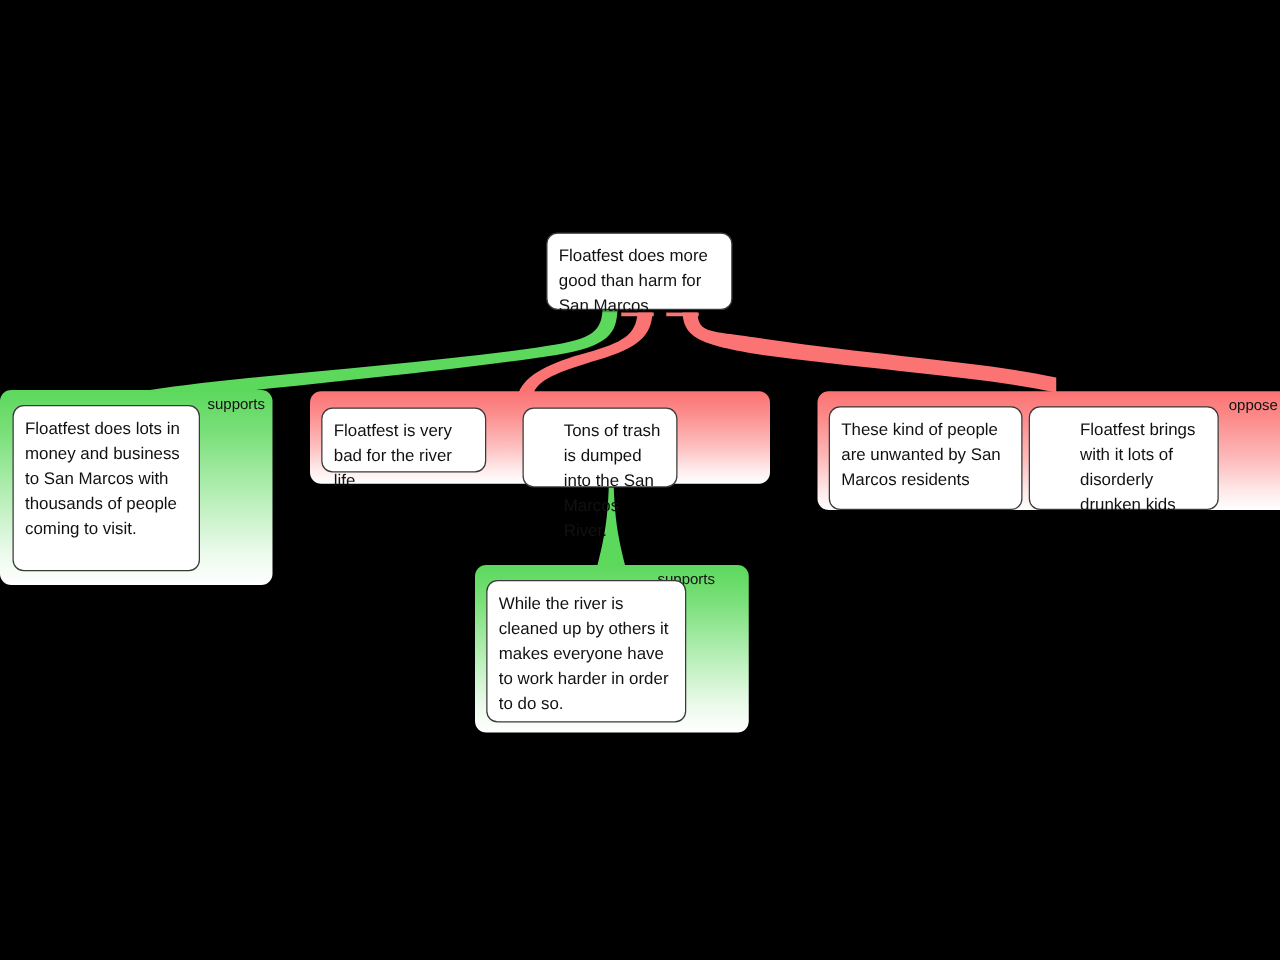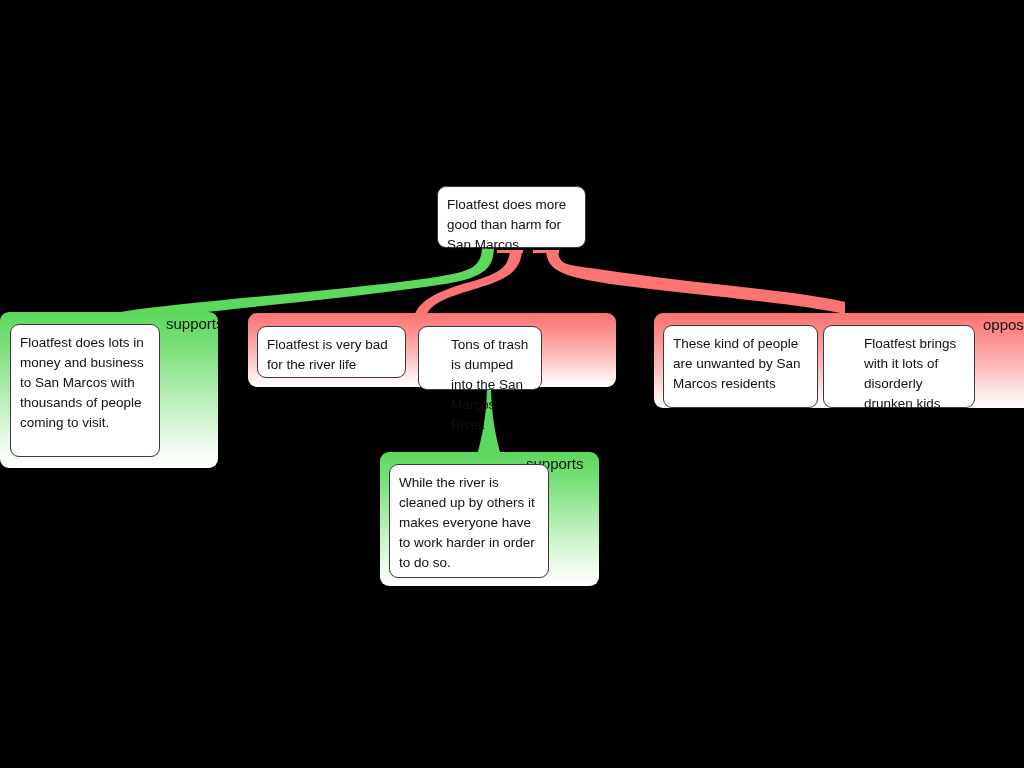--- a/index.html
+++ b/index.html
@@ -44,21 +44,21 @@
   .group.support {
     background: linear-gradient(to bottom, #5cd85c 0%, #7ae07a 22%, #bdf0bd 58%, #ecfaec 84%, #ffffff 100%);
   }
   .group.oppose {
     background: linear-gradient(to bottom, #fb7373 0%, #fc8a8a 22%, #fdbcbc 58%, #fee9e9 84%, #ffffff 100%);
   }
 
   .group-label {
     position: absolute;
     top: 5px;
-    font-size: 15px;
+    font-size: 12px;
     line-height: 13px;
     color: #111111;
     font-family: "Liberation Sans", sans-serif;
     white-space: nowrap;
   }
 
   .claim {
     position: absolute;
     background: #ffffff;
     border: 1px solid #3a3a3a;
@@ -119,21 +119,21 @@
 
   <div class="group support" style="left:0px; top:312px; width:218px; height:156px;">
     <span class="group-label" style="left:166px;">supports</span>
     <div class="claim" style="left:10px; top:12px; width:150px; height:133px;">
       <span>Floatfest does lots in money and business to San Marcos with thousands of people coming to visit.</span>
     </div>
   </div>
 
   <div class="group oppose" style="left:248px; top:313px; width:368px; height:74px;">
     <span class="group-label" style="left:576px;">oppose</span>
-    <div class="claim" style="left:9px; top:13px; width:149px; height:52px;">
+    <div class="claim" style="left:9px; top:13px; width:132px; height:52px;">
       <span>Floatfest is very bad for the river life</span>
     </div>
     <div class="claim" style="left:170px; top:13px; width:124px; height:64px;padding-left:32px;">
       <span>Tons of trash is dumped into the San Marcos River.</span>
     </div>
   </div>
 
   <div class="group oppose" style="left:654px; top:313px; width:380px; height:95px; border-radius:9px 0 0 9px;">
     <span class="group-label" style="left:329px;">oppose</span>
     <div class="claim" style="left:9px; top:12px; width:155px; height:83px;">

